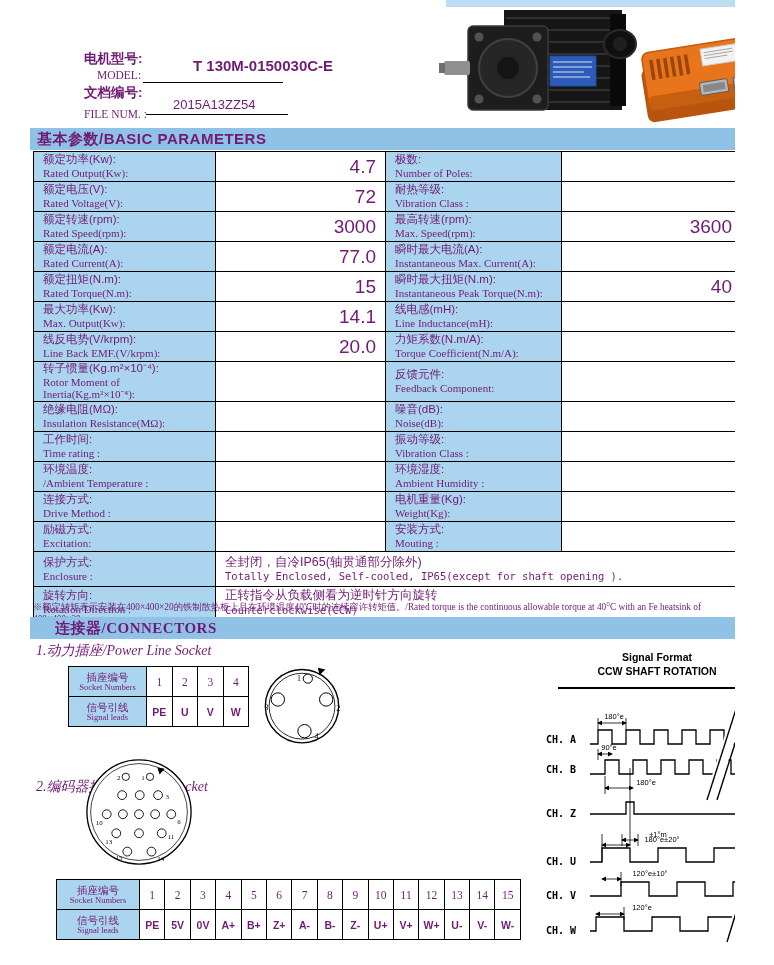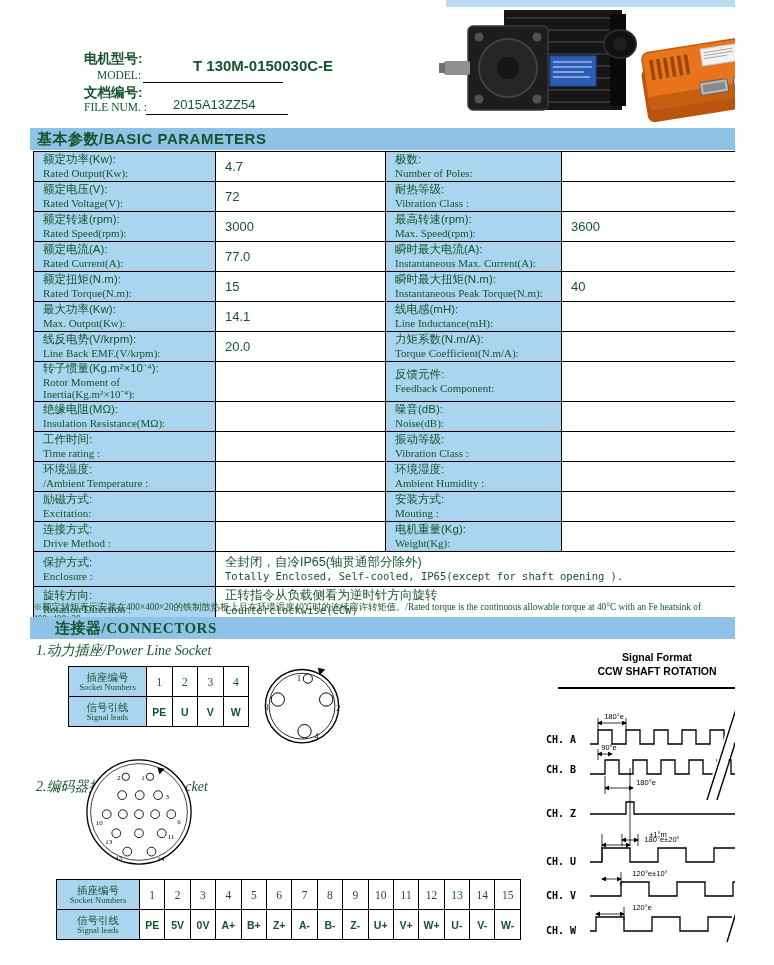--- a/index.html
+++ b/index.html
@@ -1,34 +1,34 @@
 <!DOCTYPE html>
 <html><head>
 <meta charset="utf-8">
 <style>
   html,body{margin:0;padding:0;background:#fff;}
   #page{position:relative;width:735px;height:965px;background:#fff;overflow:hidden;
-        font-family:"Liberation Serif",serif;color:#14532d;}
+        font-family:"Liberation Serif",serif;color:#701a75;}
   .abs{position:absolute;}
   .blue-bar{position:absolute;background:#8fc2e6;}
   .section-title{position:absolute;font-family:"Liberation Sans",sans-serif;font-weight:bold;
         font-size:15px;line-height:22px;padding-left:7px;letter-spacing:0.5px;}
   .hdr-cn{font-family:"Liberation Sans",sans-serif;font-weight:bold;font-size:13.5px;}
   .hdr-en{font-family:"Liberation Serif",serif;font-size:11.5px;}
   .hdr-val{font-family:"Liberation Sans",sans-serif;font-weight:bold;font-size:15px;}
   .hdr-val2{font-family:"Liberation Sans",sans-serif;font-size:13px;}
   .uline{position:absolute;border-bottom:1.5px solid #000;}
 
   table{border-collapse:collapse;table-layout:fixed;}
   .bp-table{position:absolute;left:33px;top:151px;width:708px;}
   .bp-table td{border:1.6px solid #000;padding:0 9px;height:29px;overflow:hidden;vertical-align:middle;}
   .bp-table td.lbl{background:#abd4ee;}
   .lbl .cn{font-family:"Liberation Sans",sans-serif;font-size:11.5px;line-height:1.2;}
   .lbl .en{font-family:"Liberation Serif",serif;font-size:11px;line-height:1.15;}
-  .bp-table td.val{text-align:left;font-family:"Liberation Sans",sans-serif;font-size:13px;}
+  .bp-table td.val{text-align:right;font-family:"Liberation Sans",sans-serif;font-size:19px;}
   td.span-val{text-align:left;}
   .span-val .cn{font-family:"Liberation Sans",sans-serif;font-size:12.5px;line-height:1.25;}
   .span-val .en{font-family:"DejaVu Sans Mono",monospace;font-size:10.5px;line-height:1.25;}
   tr.tall td{height:34px;}
   tr.tall2 td{height:31px;}
 
   .footnote{position:absolute;left:33px;top:601px;width:714px;font-size:9.3px;
         font-family:"Liberation Serif",serif;}
 
   .sub-heading{position:absolute;font-family:"Liberation Serif",serif;font-size:14px;font-style:italic;}
@@ -54,21 +54,21 @@
 <body>
 
 <div id="page">
 
   <div class="abs hdr-cn" style="left:84px;top:50px;">电机型号:</div>
   <div class="abs hdr-en" style="left:97px;top:69px;">MODEL:</div>
   <div class="abs hdr-val" style="left:145px;top:57px;margin-left:48px;">T 130M-0150030C-E</div>
   <div class="uline" style="left:143px;top:66px;width:140px;height:16px;"></div>
 
   <div class="abs hdr-cn" style="left:84px;top:84px;text-align:right;">文档编号:</div>
-  <div class="abs hdr-en" style="left:84px;top:101px;">FILE NUM. :</div>
+  <div class="abs hdr-en" style="left:84px;top:108px;">FILE NUM. :</div>
   <div class="abs hdr-val2" style="left:173px;top:97px;">2015A13ZZ54</div>
   <div class="uline" style="left:146px;top:99px;width:142px;height:15px;"></div>
 
   <svg class="abs" style="left:438px;top:0px;" width="336" height="128" viewBox="0 0 336 128">
     <rect x="8" y="0" width="328" height="7" fill="#bcdcf2"></rect>
     <rect x="327" y="0" width="9" height="118" fill="#bcdcf2"></rect>
 
     <g transform="translate(14,2)">
       <rect x="52" y="8" width="118" height="100" fill="#161616"></rect>
       <g stroke="#303030" stroke-width="2">
@@ -279,40 +279,40 @@
           <td class="val"></td>
           <td class="lbl">
             <div class="cn">环境湿度:</div>
             <div class="en">Ambient Humidity :</div>
           </td>
           <td class="val"></td>
         </tr>
 
         <tr>
           <td class="lbl">
+            <div class="cn">连接方式:</div>
+            <div class="en">Drive Method :</div>
+          </td>
+          <td class="val"></td>
+          <td class="lbl">
+            <div class="cn">电机重量(Kg):</div>
+            <div class="en">Weight(Kg):</div>
+          </td>
+          <td class="val"></td>
+        </tr>
+
+        <tr>
+          <td class="lbl">
             <div class="cn">励磁方式:</div>
             <div class="en">Excitation:</div>
           </td>
           <td class="val"></td>
           <td class="lbl">
             <div class="cn">安装方式:</div>
             <div class="en">Mouting :</div>
-          </td>
-          <td class="val"></td>
-        </tr>
-
-        <tr>
-          <td class="lbl">
-            <div class="cn">连接方式:</div>
-            <div class="en">Drive Method :</div>
-          </td>
-          <td class="val"></td>
-          <td class="lbl">
-            <div class="cn">电机重量(Kg):</div>
-            <div class="en">Weight(Kg):</div>
           </td>
           <td class="val"></td>
         </tr>
       </tbody>
     <tbody>
       <tr class="tall">
         <td class="lbl">
           <div class="cn">保护方式:</div>
           <div class="en">Enclosure :</div>
         </td>

